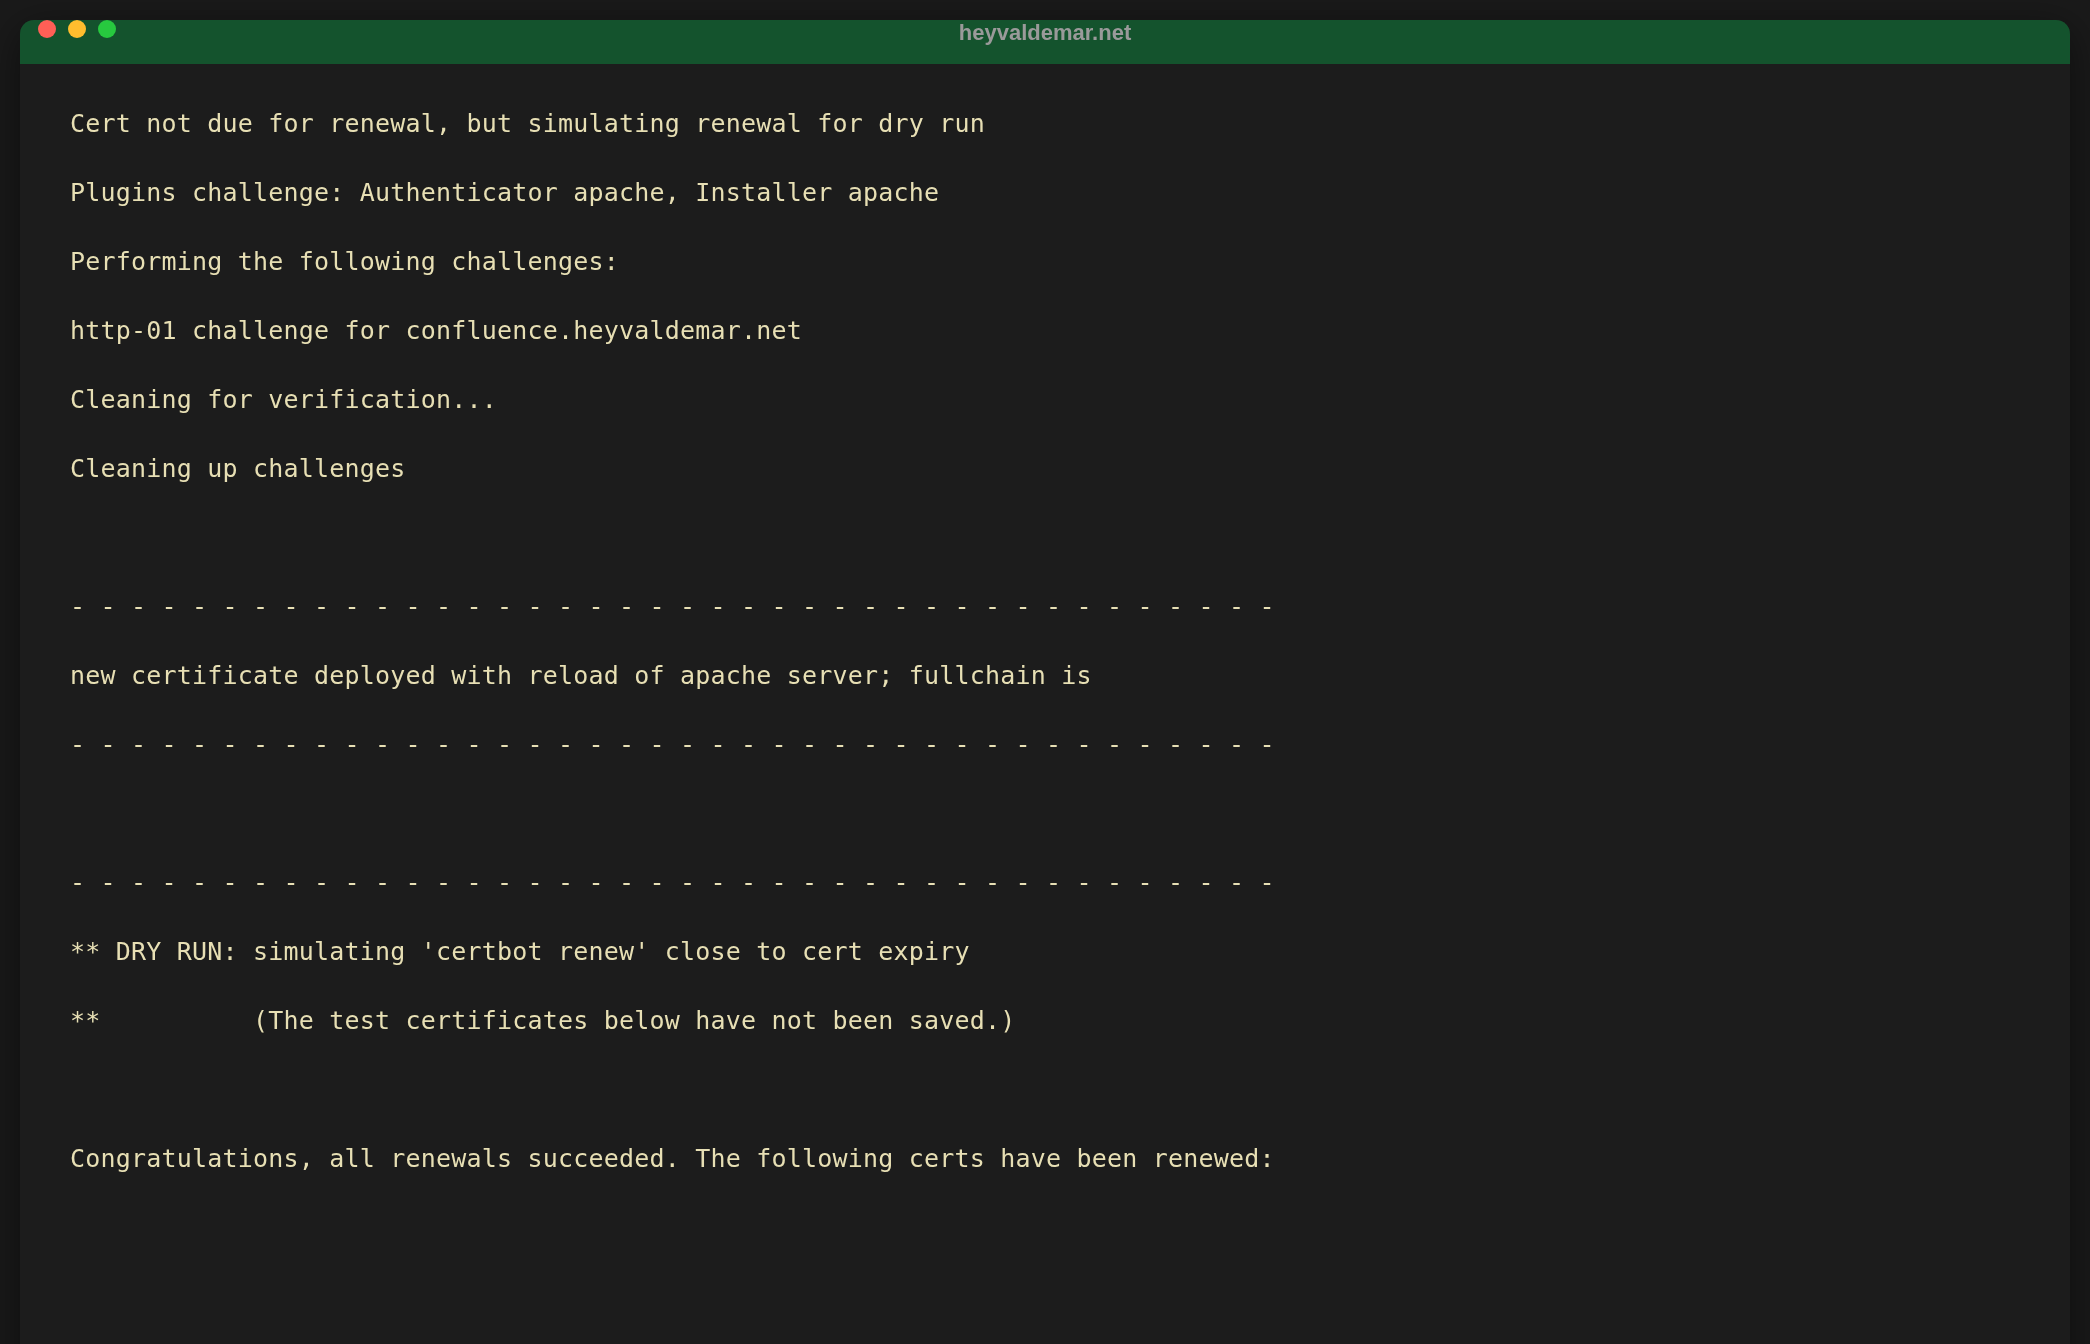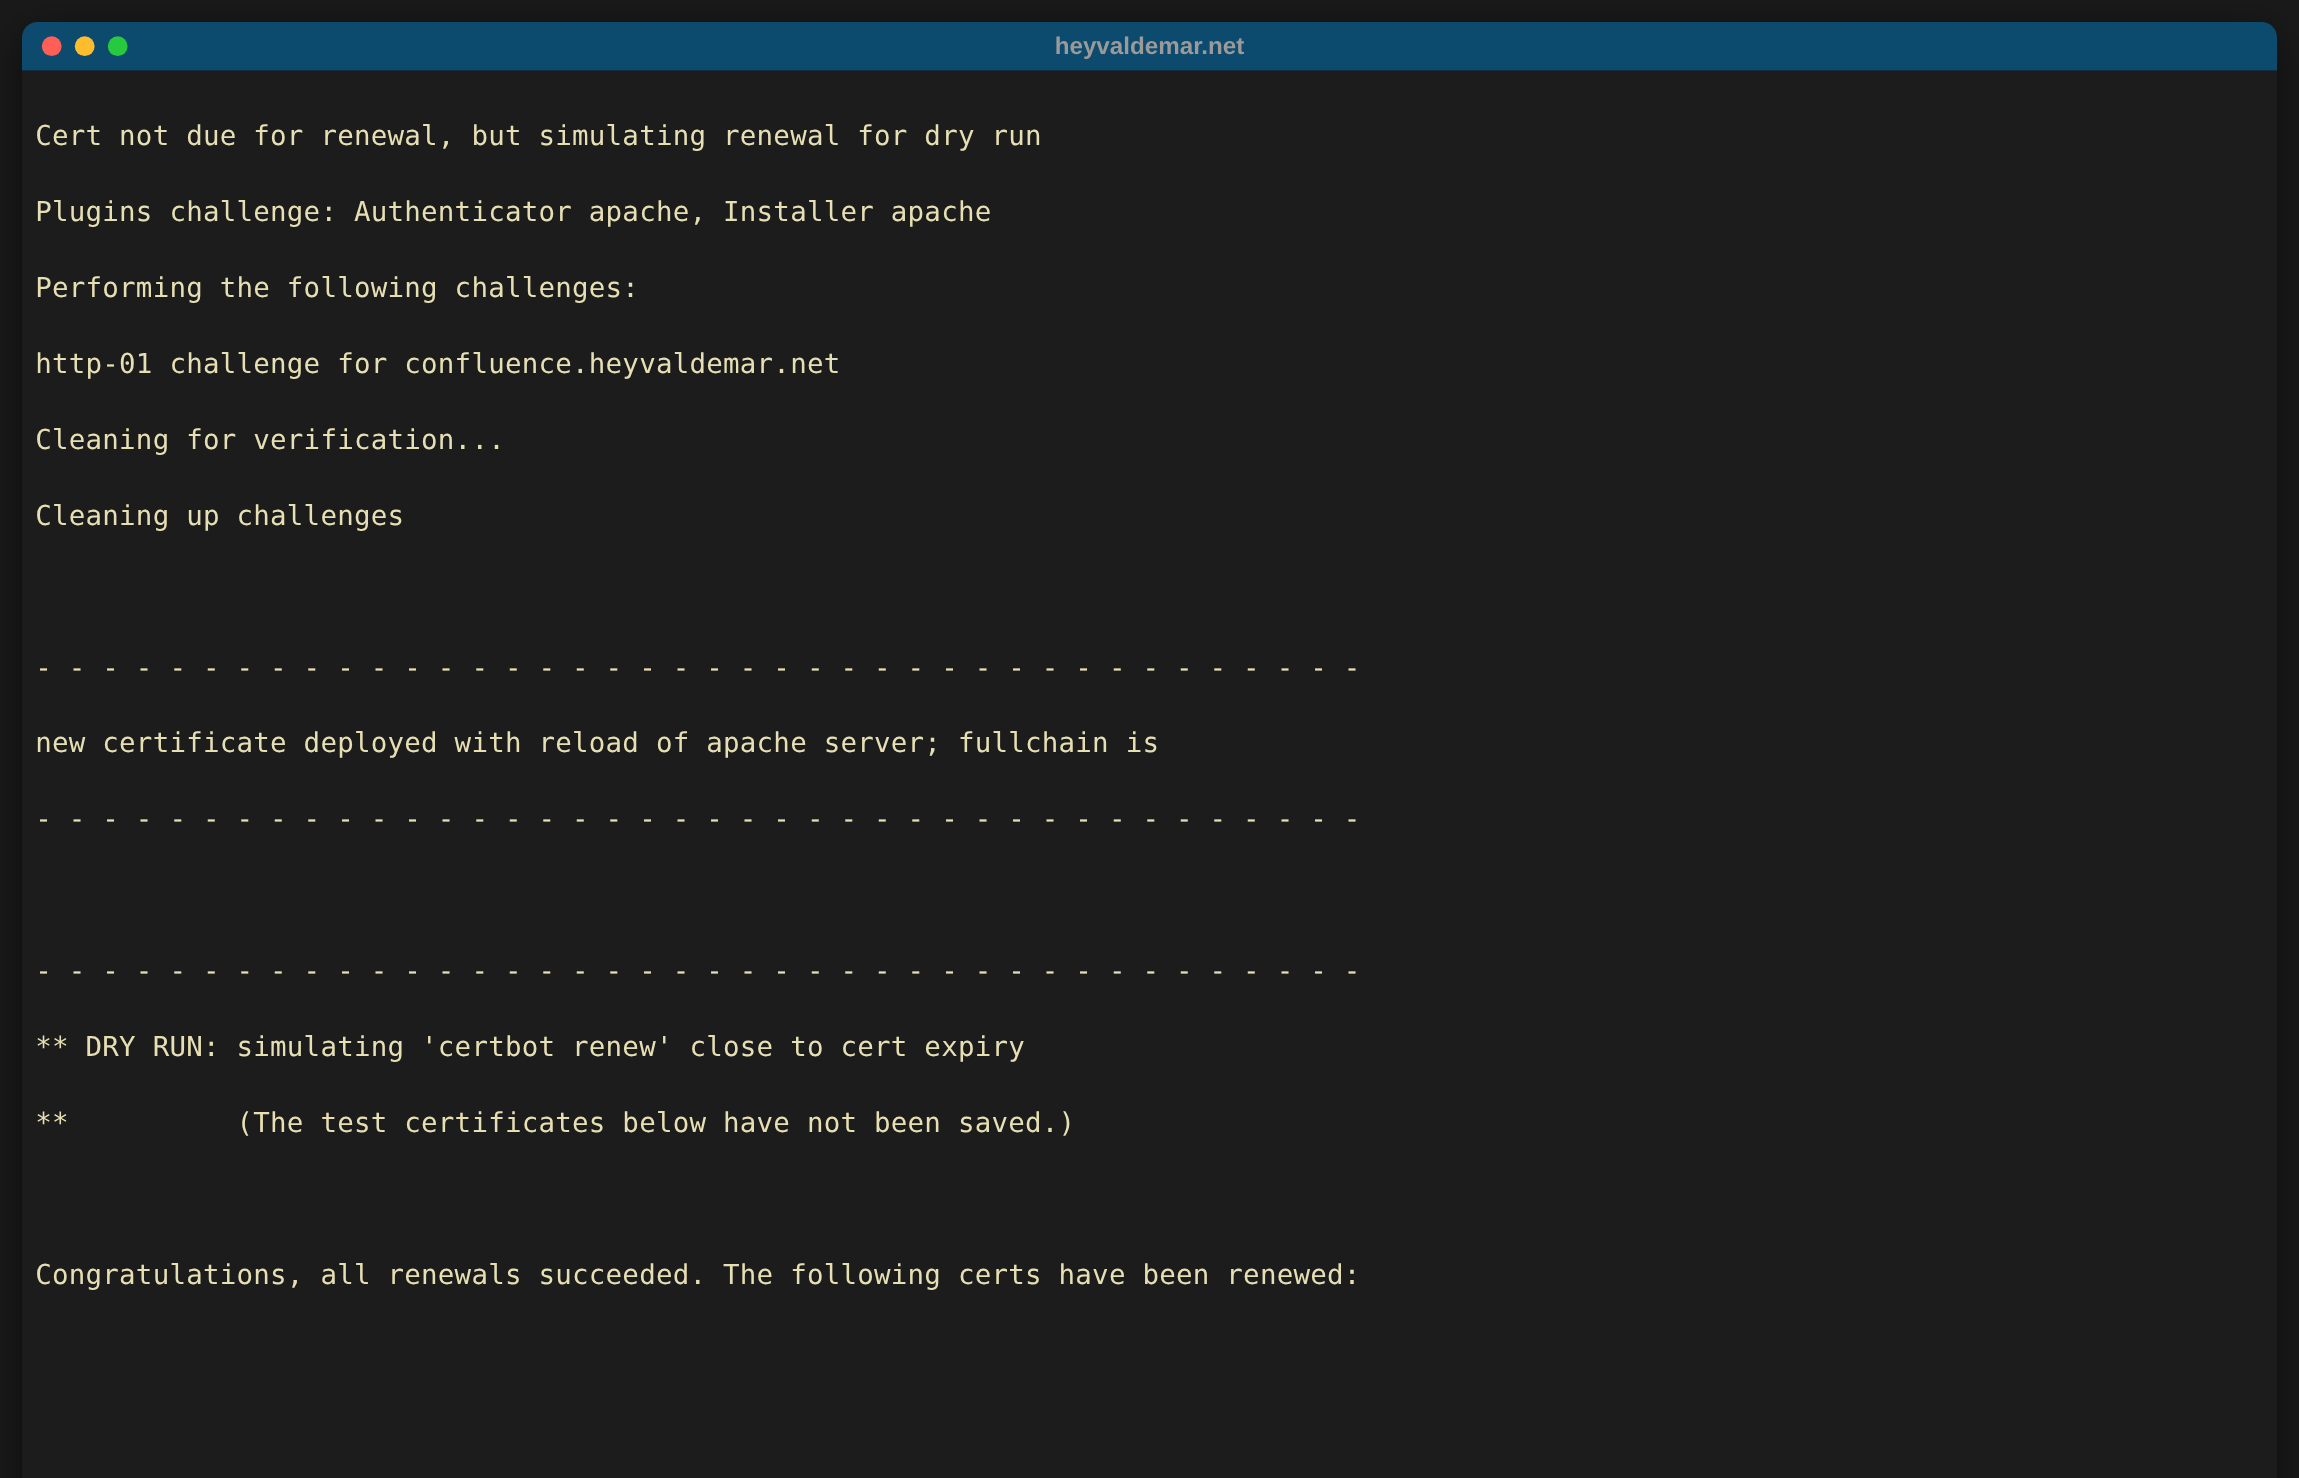--- a/index.html
+++ b/index.html
@@ -19,23 +19,23 @@
   .terminal-window {
     width: 2090px;
     max-width: 100%;
     background: #1c1c1c;
     border-radius: 14px;
     overflow: hidden;
     box-shadow: 0 10px 40px rgba(0,0,0,0.5);
   }
   .titlebar {
     height: 44px;
-    background: #0c4a6e;
+    background: #14532d;
     display: flex;
-    align-items: center;
+    align-items: flex-start;
     position: relative;
     padding: 0 18px;
   }
   .traffic-lights {
     display: flex;
     gap: 12px;
     align-items: center;
   }
   .dot {
     width: 18px;
@@ -59,20 +59,21 @@
     font-size: 25px;
     line-height: 1.38;
     color: #e7dfb4;
     white-space: pre-wrap;
     word-break: break-all;
     letter-spacing: 0.2px;
   }
   .terminal-body .line {
     display: block;
     min-height: 1.38em;
+    margin-left: 38px;
   }
 </style>
 </head>
 <body>
 
 <div class="terminal-window">
   <div class="titlebar">
     <div class="traffic-lights">
       <div class="dot red"></div>
       <div class="dot yellow"></div>

